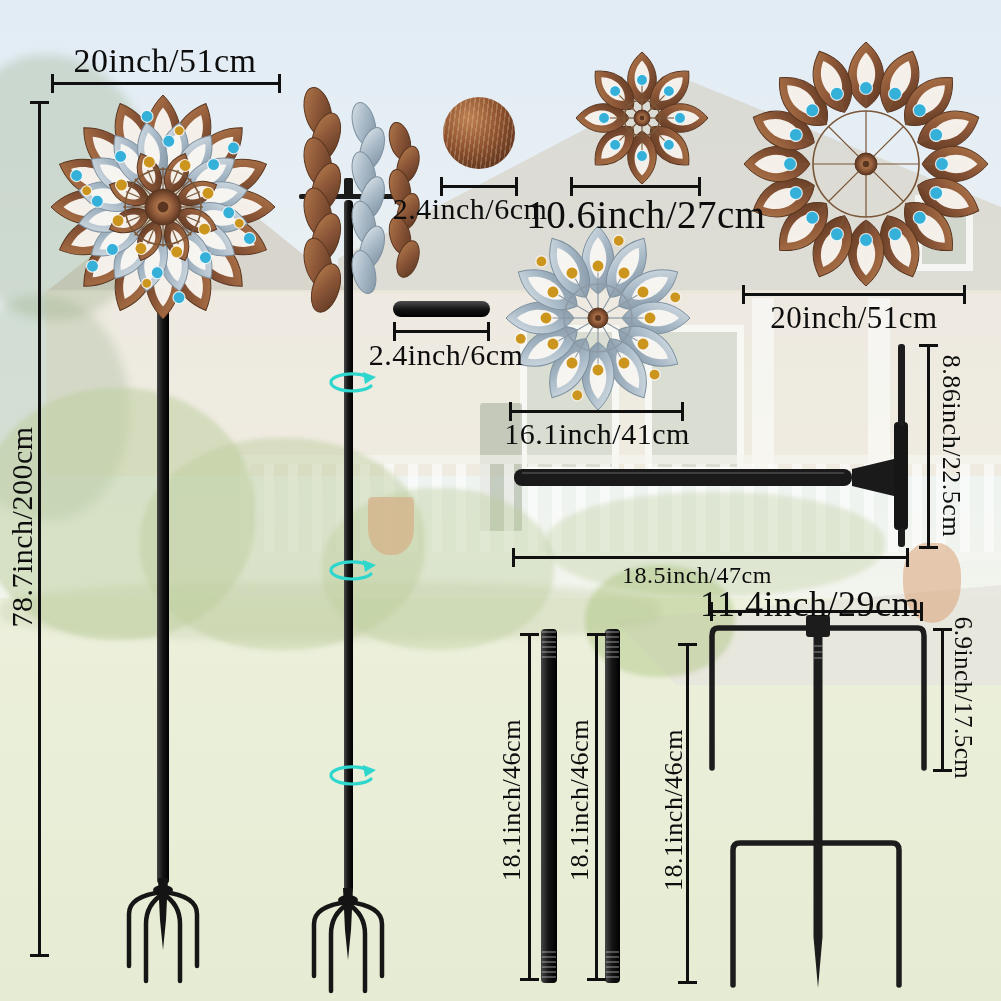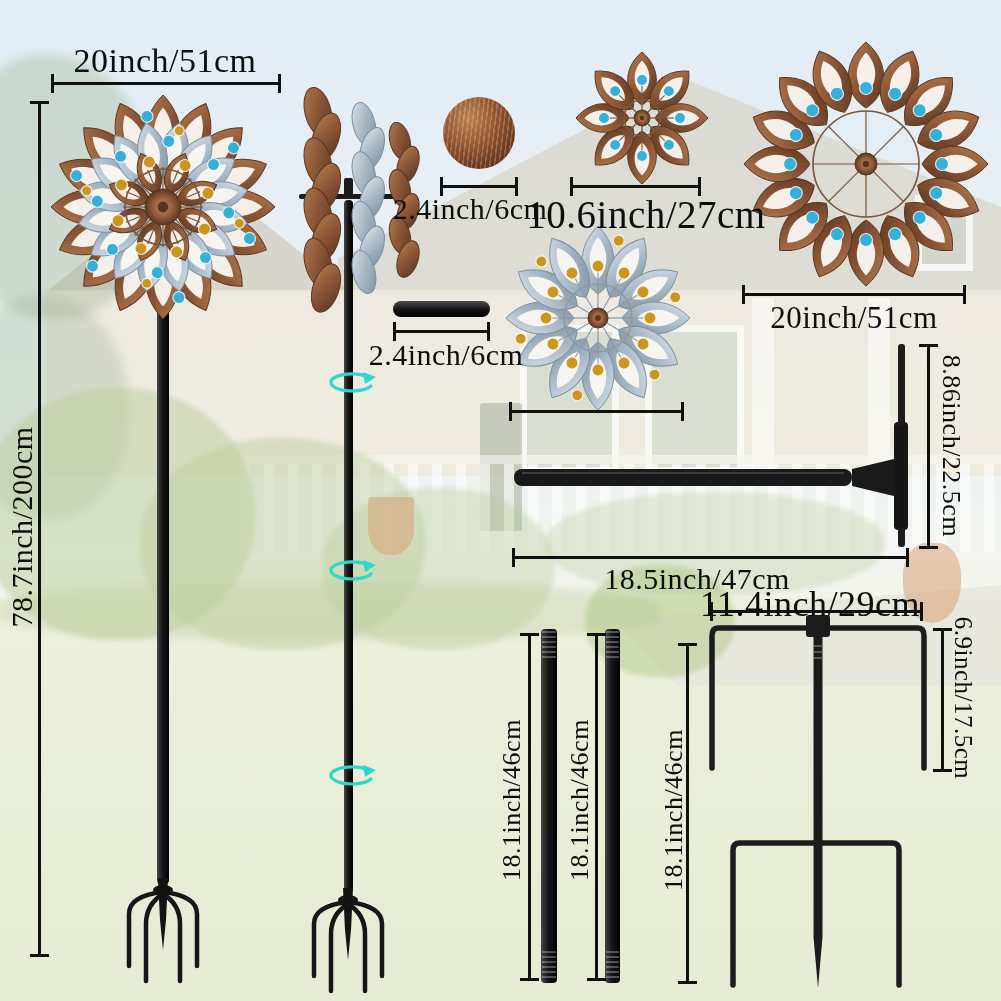--- a/index.html
+++ b/index.html
@@ -824,21 +824,22 @@
   <div class="dv" style="left:528px;top:633px;height:348px;"></div>
   <div class="dv" style="left:595px;top:633px;height:348px;"></div>
   <div class="dv" style="left:686px;top:643px;height:341px;"></div>
 
   <div class="lab hc" style="left:165px;top:42px;font-size:34px;">20inch/51cm</div>
   <div class="lab rot-ccw" style="left:22px;top:527px;font-size:30px;">78.7inch/200cm</div>
   <div class="lab hc" style="left:470px;top:192px;font-size:30px;">2.4inch/6cm</div>
   <div class="lab hc" style="left:633px;top:192px;font-size:39px;margin-left:13px;">10.6inch/27cm</div>
   <div class="lab hc" style="left:854px;top:300px;font-size:31px;">20inch/51cm</div>
   <div class="lab hc" style="left:446px;top:338px;font-size:30px;">2.4inch/6cm</div>
+  <div class="lab hc" style="left:597px;top:417px;font-size:30px;">16.1inch/41cm</div>
   <div class="lab rot-cw" style="left:951px;top:446px;font-size:26px;">8.86inch/22.5cm</div>
-  <div class="lab hc" style="left:697px;top:562px;font-size:30px;">18.5inch/47cm</div>
+  <div class="lab hc" style="left:697px;top:562px;font-size:24px;">18.5inch/47cm</div>
   <div class="lab hc" style="left:810px;top:583px;font-size:36px;">11.4inch/29cm</div>
   <div class="lab rot-cw" style="left:963px;top:698px;font-size:25px;">6.9inch/17.5cm</div>
   <div class="lab rot-ccw" style="left:512px;top:800px;font-size:26px;">18.1inch/46cm</div>
   <div class="lab rot-ccw" style="left:580px;top:800px;font-size:26px;">18.1inch/46cm</div>
   <div class="lab rot-ccw" style="left:674px;top:810px;font-size:26px;">18.1inch/46cm</div>
 
 </div>
 
 </body></html>

